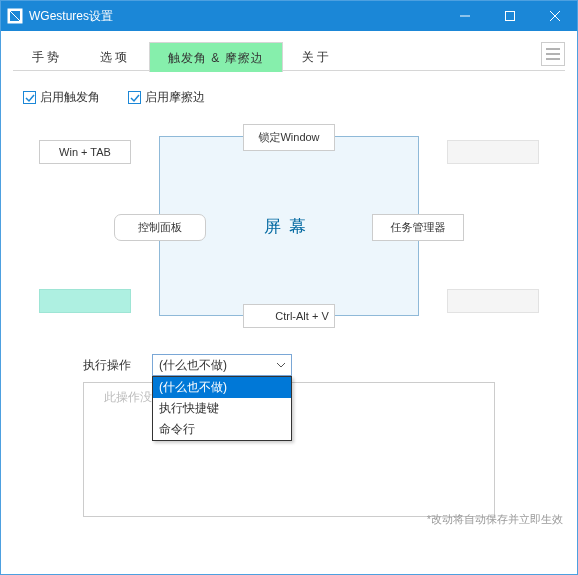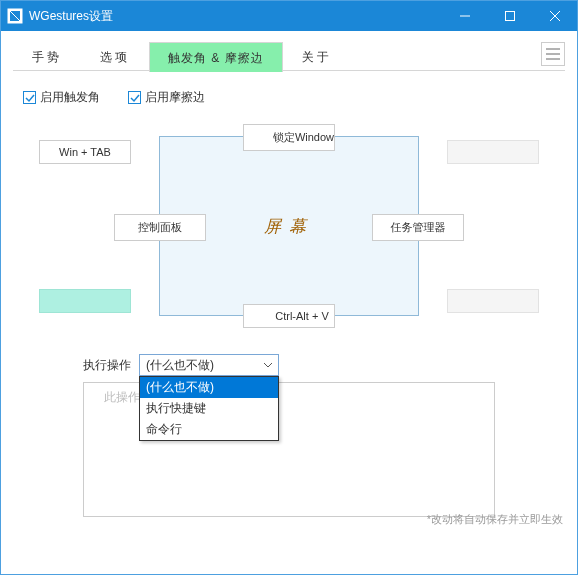--- a/index.html
+++ b/index.html
@@ -17,25 +17,25 @@
   .tab.active { border-color: #d6d6d6; background: #86efac; position: relative; top: 1px; letter-spacing: 1px; }
   .tabs .spacer { flex: 1; }
   .burger { width: 24px; height: 24px; border: 1px solid #ccc; display: flex; align-items: center; justify-content: center; margin-bottom: 4px; }
   .burger svg { width: 14px; height: 12px; }
   .pane { padding: 18px 22px; font-size: 12px; color: #333; }
   .checks { display: flex; gap: 28px; margin-bottom: 20px; }
   .check { display: flex; align-items: center; gap: 4px; }
   .check .box { width: 13px; height: 13px; border: 1px solid #1b87d7; display: flex; align-items: center; justify-content: center; }
   .check .box svg { width: 10px; height: 10px; }
   .grid { position: relative; width: 500px; height: 200px; margin: 0 auto; }
-  .screen { position: absolute; left: 120px; top: 10px; width: 260px; height: 180px; background: #edf6fc; border: 1px solid #8fb9d8; display: flex; align-items: center; justify-content: center; color: #a16207; font-size: 17px; letter-spacing: 8px; font-style: italic; }
+  .screen { position: absolute; left: 120px; top: 10px; width: 260px; height: 180px; background: #edf6fc; border: 1px solid #8fb9d8; display: flex; align-items: center; justify-content: center; color: #0369a1; font-size: 17px; letter-spacing: 8px; }
   .edgebtn { position: absolute; background: #fff; border: 1px solid #ccc; font-size: 11px; padding: 5px 0; text-align: center; width: 92px; }
   .edgebtn.empty { background: #f5f5f5; border-color: #e2e2e2; }
   .edgebtn.selected { background: #aef0e1; border-color: #9ee5d5; }
-  .actionrow { display: flex; align-items: center; gap: 8px; margin: 28px 0 0 60px; }
+  .actionrow { display: flex; align-items: center; gap: 21px; margin: 28px 0 0 60px; }
   .actionlabel { font-size: 12px; }
   .combo { position: relative; width: 140px; }
   .combo .field { height: 22px; border: 1px solid #7aa7d6; background: #fff; display: flex; align-items: center; padding: 0 6px; font-size: 12px; color: #333; }
   .combo .arrow { position: absolute; right: 3px; top: 3px; width: 16px; height: 16px; display: flex; align-items: center; justify-content: center; }
   .combo .dropdown { position: absolute; left: 0; top: 22px; width: 100%; border: 1px solid #333; background: #fff; z-index: 10; box-shadow: 2px 2px 3px rgba(0,0,0,0.2); }
   .combo .opt { padding: 2px 6px; font-size: 12px; }
   .combo .opt.sel { background: #0078d7; color: #fff; }
   .descbox { margin: 6px 60px 0 60px; border: 1px solid #ccc; height: 135px; padding: 6px 20px; font-size: 12px; color: #bcbcbc; }
   .footer { position: absolute; bottom: 8px; right: 14px; font-size: 11px; color: #9a9a9a; }
 </style>
@@ -106,23 +106,23 @@
                 <polyline points="1,5 4,8 9,2" fill="none" stroke="#1b87d7" stroke-width="1.5"></polyline>
               </svg>
             </span>
           <span>启用摩擦边</span>
         </label>
       </div>
 
       <div class="grid">
         <div class="screen">屏幕</div>
 
-        <div class="edgebtn" style="left:204px; top:-2px;text-align:right;">锁定Window</div>
+        <div class="edgebtn" style="left:204px; top:-2px;">锁定Window</div>
         <div class="edgebtn" style="left:204px; top:178px;padding-left:26px;">Ctrl-Alt + V</div>
-        <div class="edgebtn" style="left:75px; top:88px;">控制面板</div>
+        <div class="edgebtn" style="left:75px; top:88px;border-radius:7px;">控制面板</div>
         <div class="edgebtn" style="left:333px; top:88px;">任务管理器</div>
 
         <div class="edgebtn" style="left:0px; top:14px;">Win + TAB</div>
         <div class="edgebtn empty" style="left:408px; top:14px; height:24px;"></div>
         <div class="edgebtn selected" style="left:0px; top:163px; height:24px;"></div>
         <div class="edgebtn empty" style="left:408px; top:163px; height:24px;"></div>
       </div>
 
       <div class="actionrow">
         <span class="actionlabel">执行操作</span>

